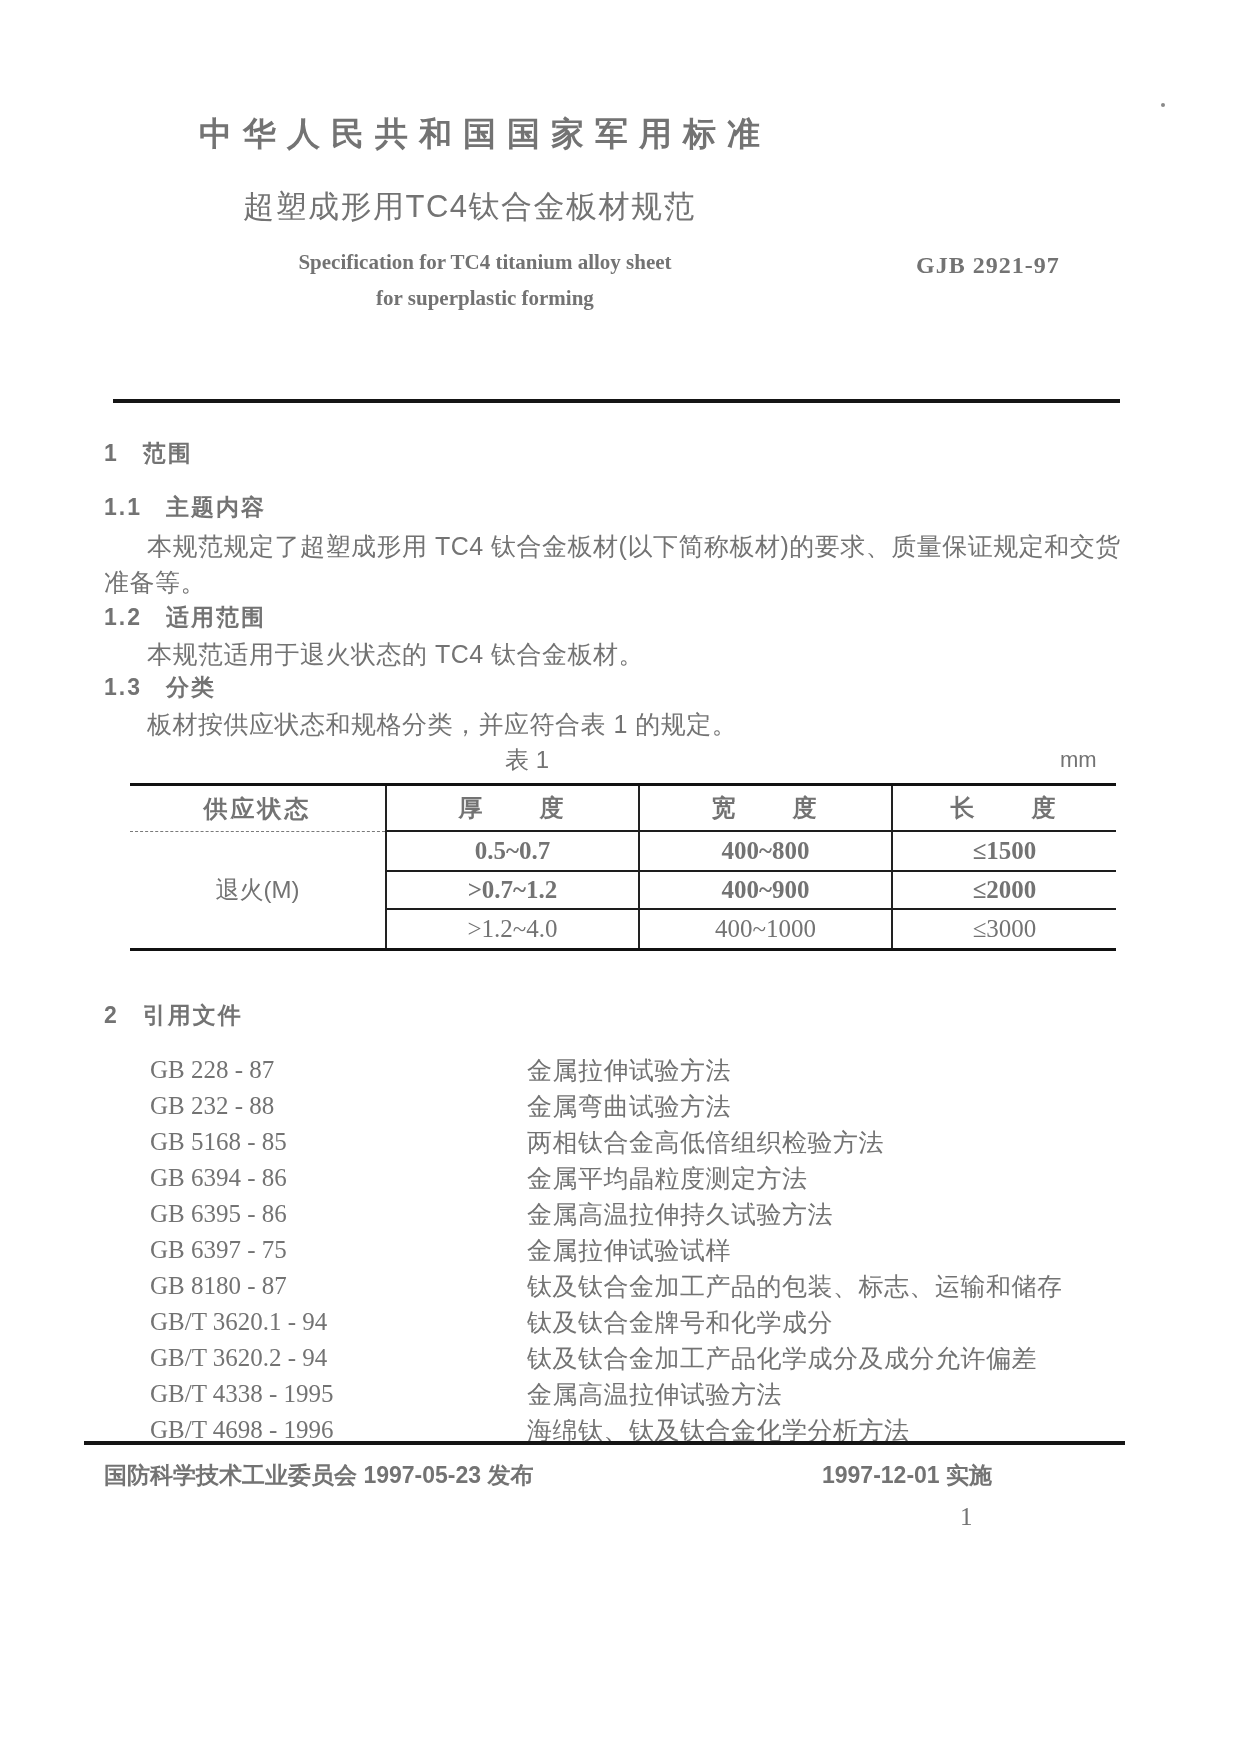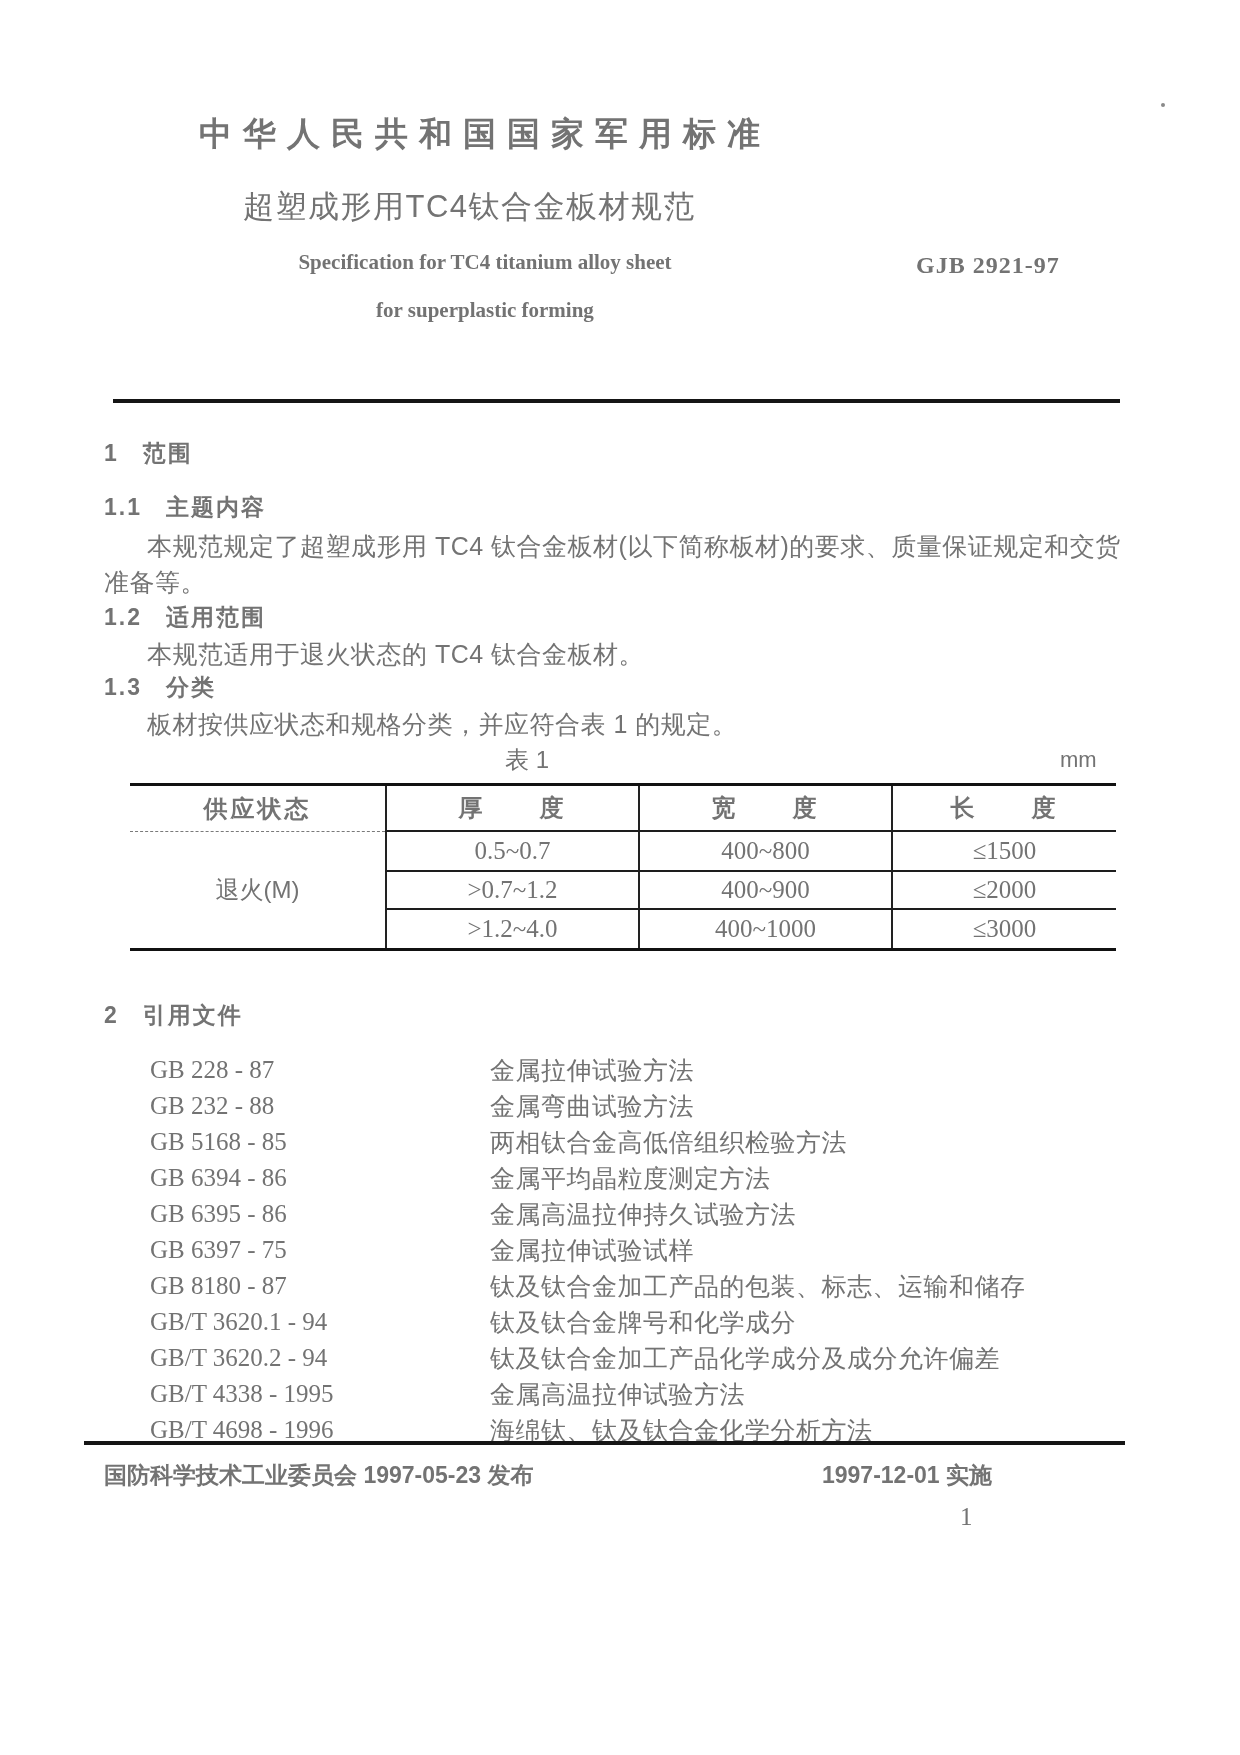--- a/index.html
+++ b/index.html
@@ -9,21 +9,21 @@
     font-family:"Liberation Sans","DejaVu Sans",sans-serif;
   }
   .abs { position:absolute; }
   .serif { font-family:Liberation Sans, sans-serif; }
 
   
   .std-name { left:199px; top:112px; font-size:33px; font-weight:bold; letter-spacing:11px; white-space:nowrap; }
   .title-cn { left:243px; top:186px; font-size:31px; font-weight:normal; letter-spacing:1.5px; white-space:nowrap; }
   .title-en { left:225px; top:250px; width:520px; text-align:center;
               font-family:"Liberation Serif","DejaVu Serif",serif; font-weight:bold; font-size:21px; }
-  .title-en .l2 { margin-top:23px; }
+  .title-en .l2 { margin-top:11px; }
   .doc-num  { left:916px; top:252px; font-size:24px; font-weight:bold;
               font-family:"Liberation Serif","DejaVu Serif",serif; letter-spacing:1px; }
   .rule-top { left:113px; top:399px; width:1007px; height:4px; background:#151515; }
   .speck { left:1161px; top:103px; width:4px; height:4px; background:#8a8a8a; border-radius:50%; }
 
   
   .sec-h   { font-size:23px; font-weight:bold; white-space:nowrap; }
   .sec-num { display:inline-block; margin-right:24px; letter-spacing:2px; }
   .sec-title { letter-spacing:2px; }
   .body-t  { font-size:25px; white-space:nowrap; letter-spacing:0.5px; }
@@ -38,25 +38,25 @@
     grid-template-rows:46px 40px 38px 38px;
     border-top:3px solid #111; border-bottom:3px solid #111;
   }
   .t1 > div { display:flex; align-items:center; justify-content:center; }
   .t1-h  { font-size:24px; font-weight:600; letter-spacing:3px; }
   .t1-d  { font-family:"Liberation Serif","DejaVu Serif",serif; font-size:25px; }
   .t1-cond { grid-column:1; grid-row:2 / span 3; font-size:24px; }
   .vline { border-left:2px solid #222; }
   .h-sep-dash  { border-bottom:1px dashed #7a7a7a; }
   .h-sep-solid { border-bottom:2px solid #1d1d1d; }
-  .r-sep { border-bottom:2px solid #1d1d1d; }
+  .r-sep { border-bottom:2px solid #1d1d1d;font-weight:bold; }
 
   
   .refs { left:150px; top:1052px; width:960px; }
-  .ref-row { display:flex; height:36px; align-items:center; }
+  .ref-row { display:flex; height:36px; align-items:center;gap:37px; }
   .ref-code { width:340px; font-family:"Liberation Serif","DejaVu Serif",serif; font-size:25px; white-space:nowrap; }
   .ref-title { font-size:25px; white-space:nowrap; letter-spacing:0.5px; }
 
   
   .rule-bot { left:84px; top:1441px; width:1041px; height:4px; background:#151515; }
   .foot-l { left:104px; top:1460px; font-size:23px; font-weight:bold; white-space:nowrap; }
   .foot-r { left:822px; top:1460px; font-size:23px; font-weight:bold; white-space:nowrap; }
   .page-num { left:960px; top:1503px; font-size:25px; font-family:"Liberation Serif","DejaVu Serif",serif; }
 </style>
 </head>

